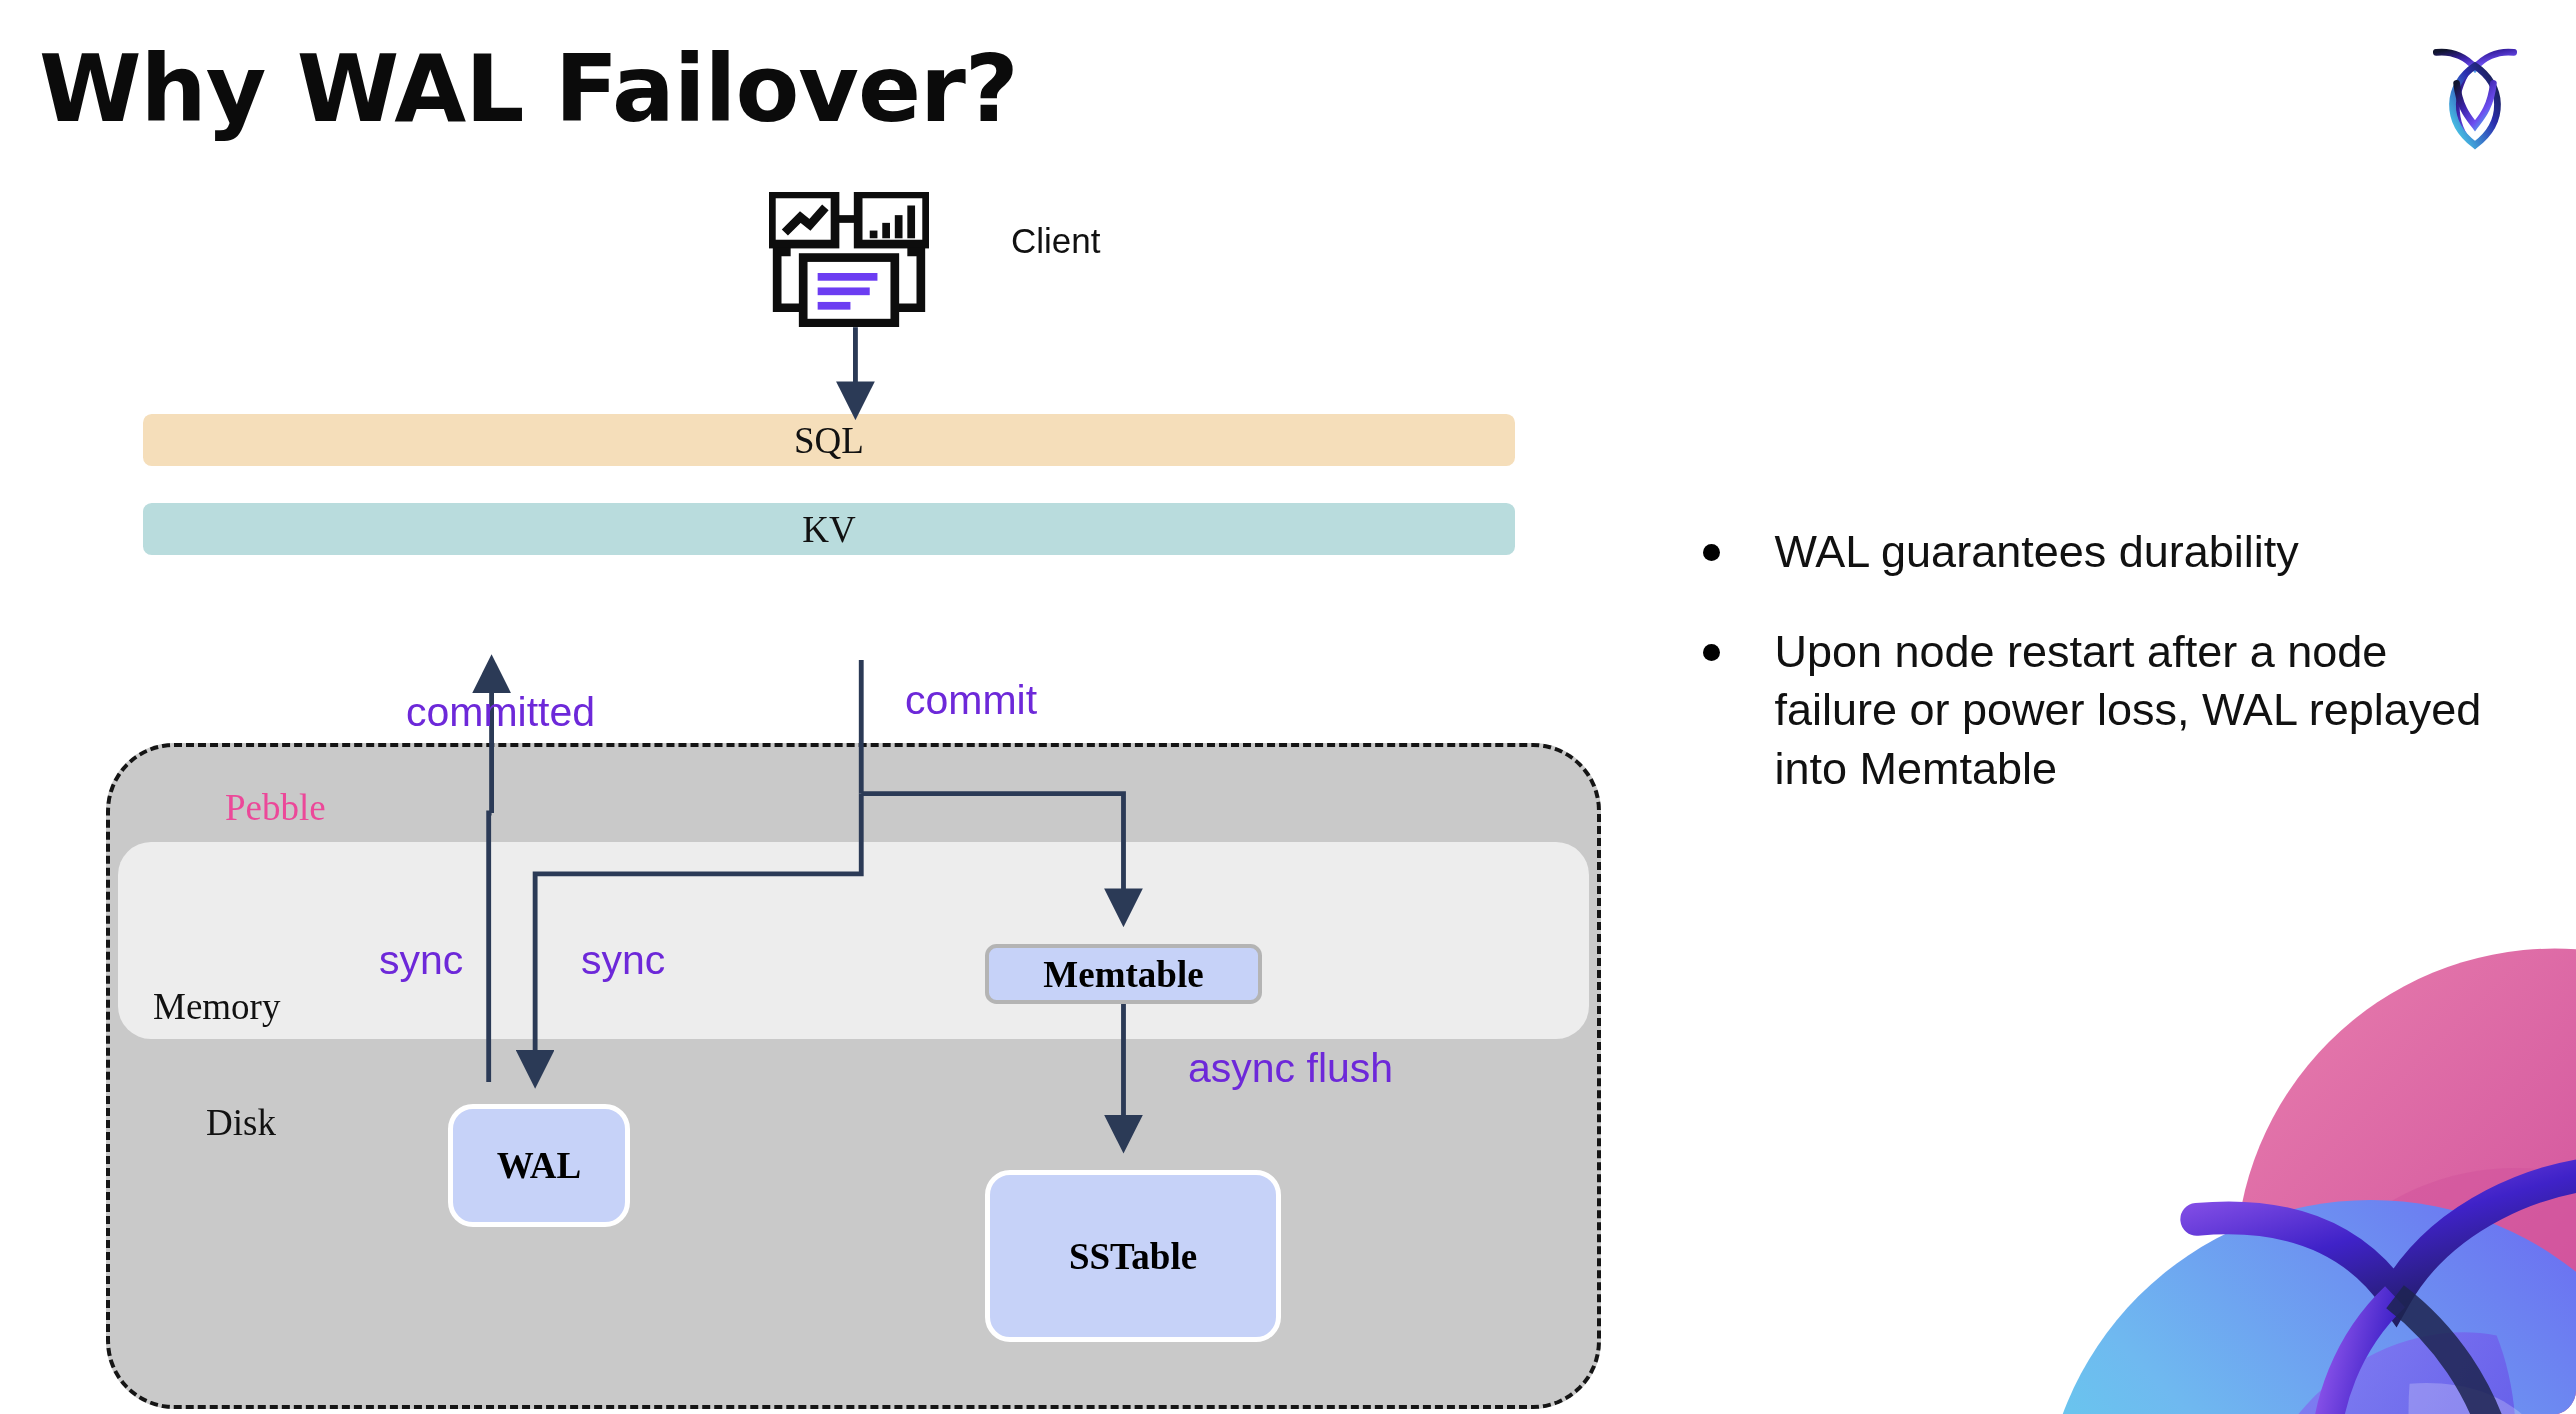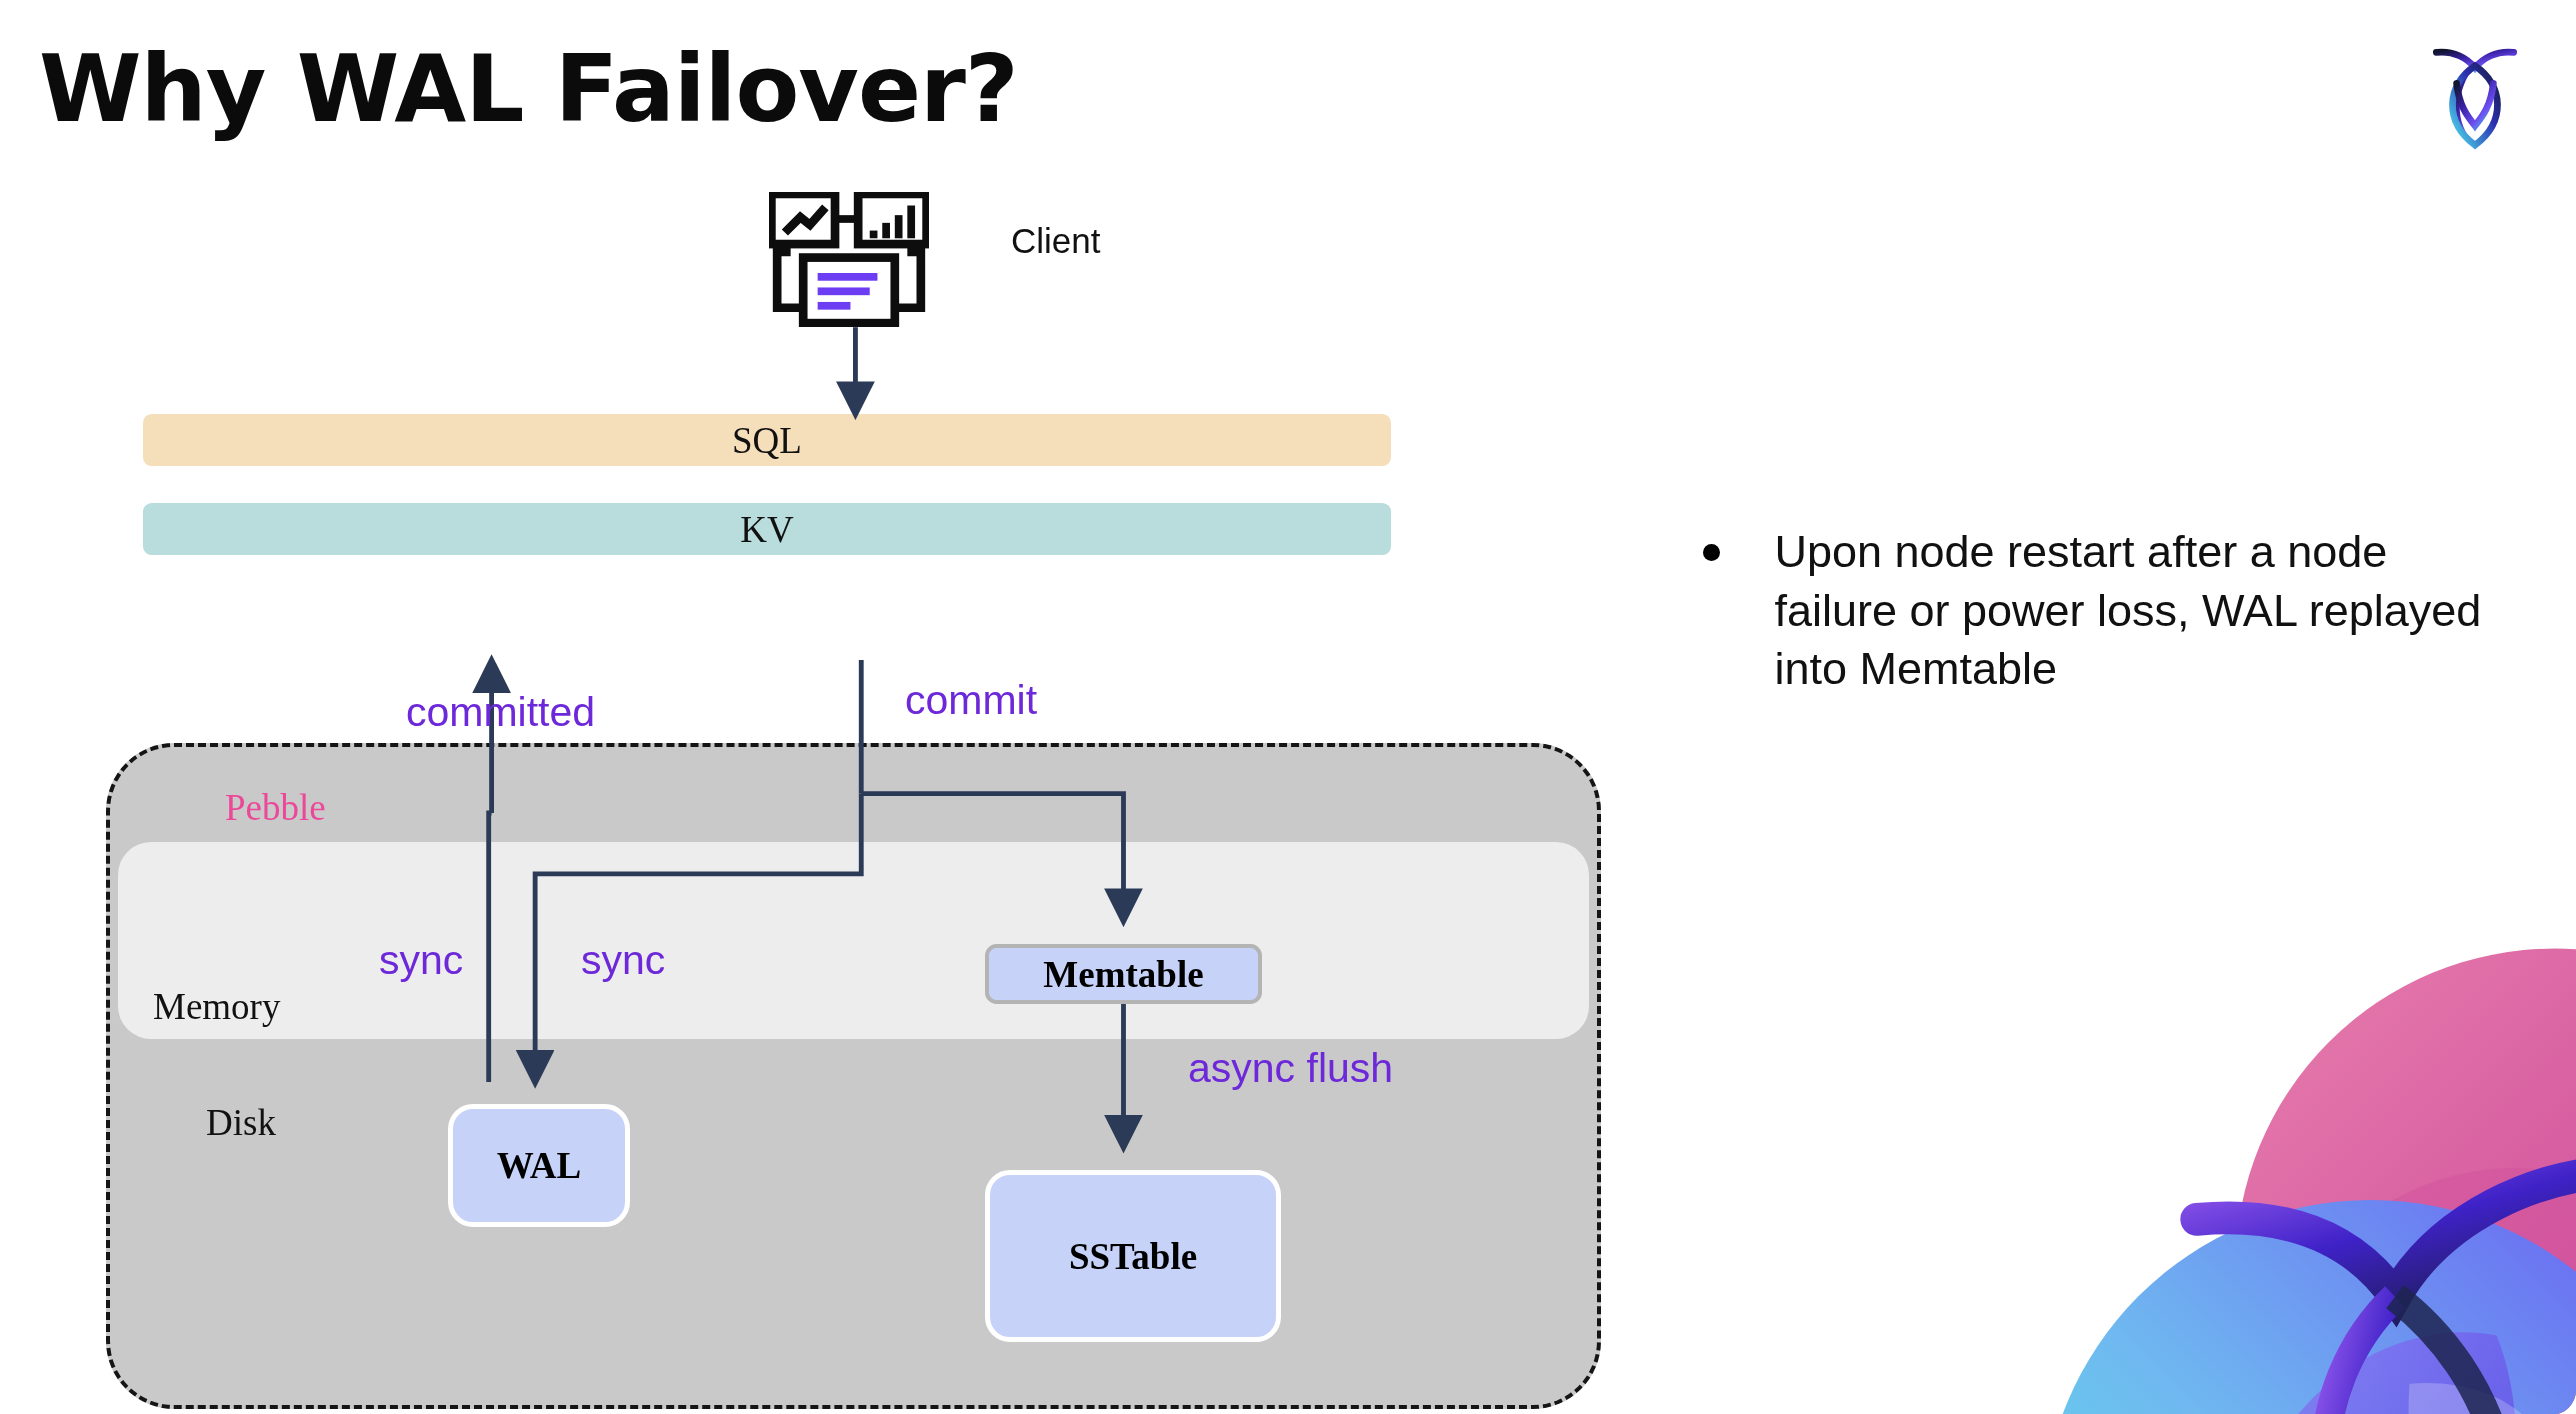--- a/index.html
+++ b/index.html
@@ -24,21 +24,21 @@
 
   
   .client-icon { position:absolute; left:769px; top:192px; width:160px; height:135px; }
   .client-label {
     position:absolute; left:1011px; top:221px;
     font-size:35px; color:#111; font-family:"Liberation Sans", sans-serif;
   }
 
   
   .bar {
-    position:absolute; left:143px; width:1248px;
+    position:absolute; left:143px; width:1372px;
     border-radius:8.7px;
     display:flex; align-items:center; justify-content:center;
     font-family:"Liberation Serif", serif;
     font-size:37px; color:#111;
   }
   .bar-sql     { top:414px; height:52px; background:#f5deba; }
   .bar-kv      { top:503px; height:52px; background:#b9dcdd; }
   .bar-storage { top:579px; height:81px; background:#d6d0e6; }
 
   
@@ -251,18 +251,22 @@
 
   <div class="edge-label lbl-committed">committed</div>
   <div class="edge-label lbl-commit">commit</div>
   <div class="edge-label lbl-sync1">sync</div>
   <div class="edge-label lbl-sync2">sync</div>
   <div class="edge-label lbl-asyncflush">async flush</div>
 
   <div class="bullets">
     <div class="bullet-row">
       <span class="bullet-dot"></span>
+      <span class="bullet-text">WAL guarantees durability</span>
+    </div>
+    <div class="bullet-row">
+      <span class="bullet-dot"></span>
       <span class="bullet-text">Upon node restart after a node failure or power loss, WAL replayed into Memtable</span>
     </div>
   </div>
 
 </div>
 
 
 </body></html>

